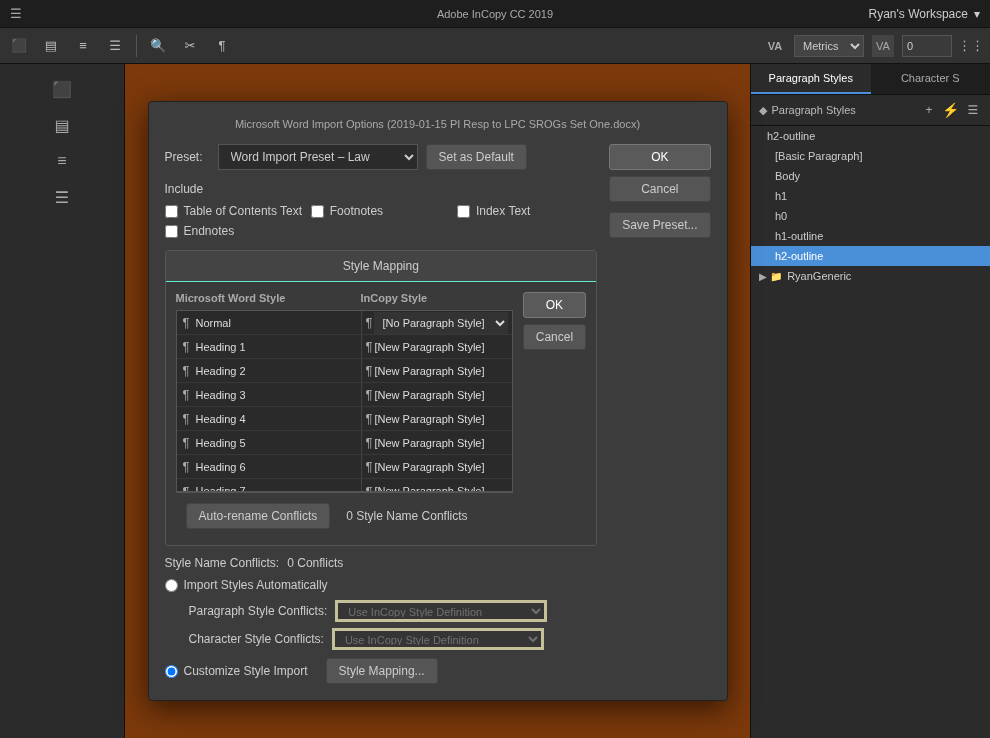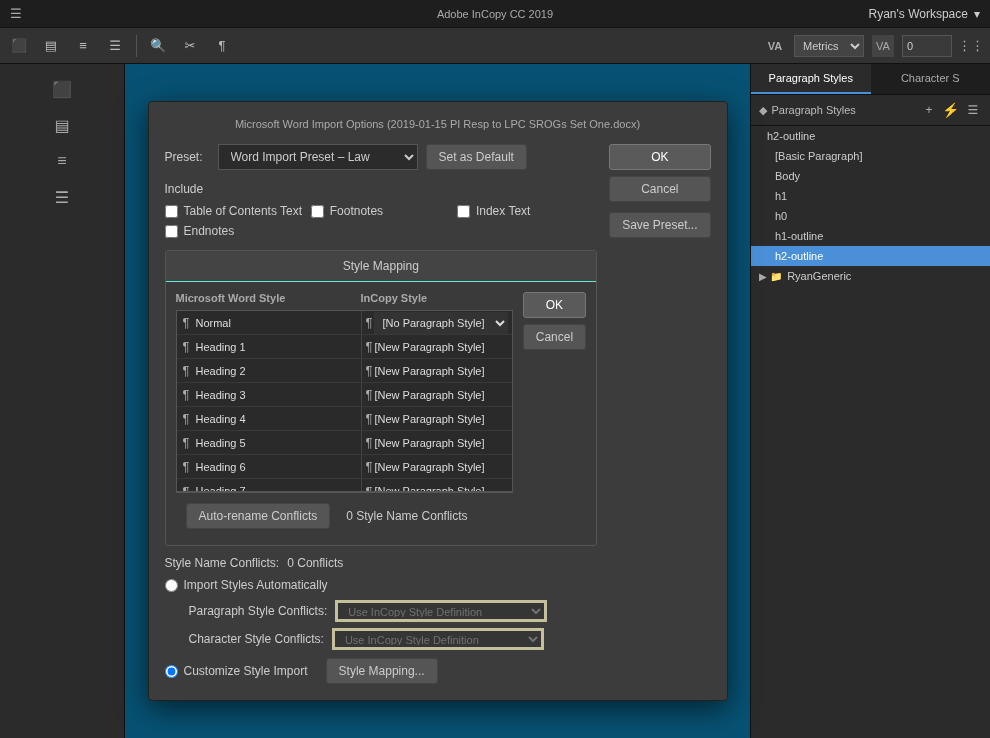--- a/index.html
+++ b/index.html
@@ -113,21 +113,21 @@
       align-items: center;
       justify-content: center;
       color: #aaa;
       font-size: 16px;
       cursor: pointer;
     }
 
     
     .center-content {
       flex: 1;
-      background: #0ea5e9;
+      background: #f97316;
       position: relative;
     }
 
     
     .right-panel {
       width: 240px;
       background: #2b2b2b;
       border-left: 1px solid #111;
       display: flex;
       flex-direction: column;

